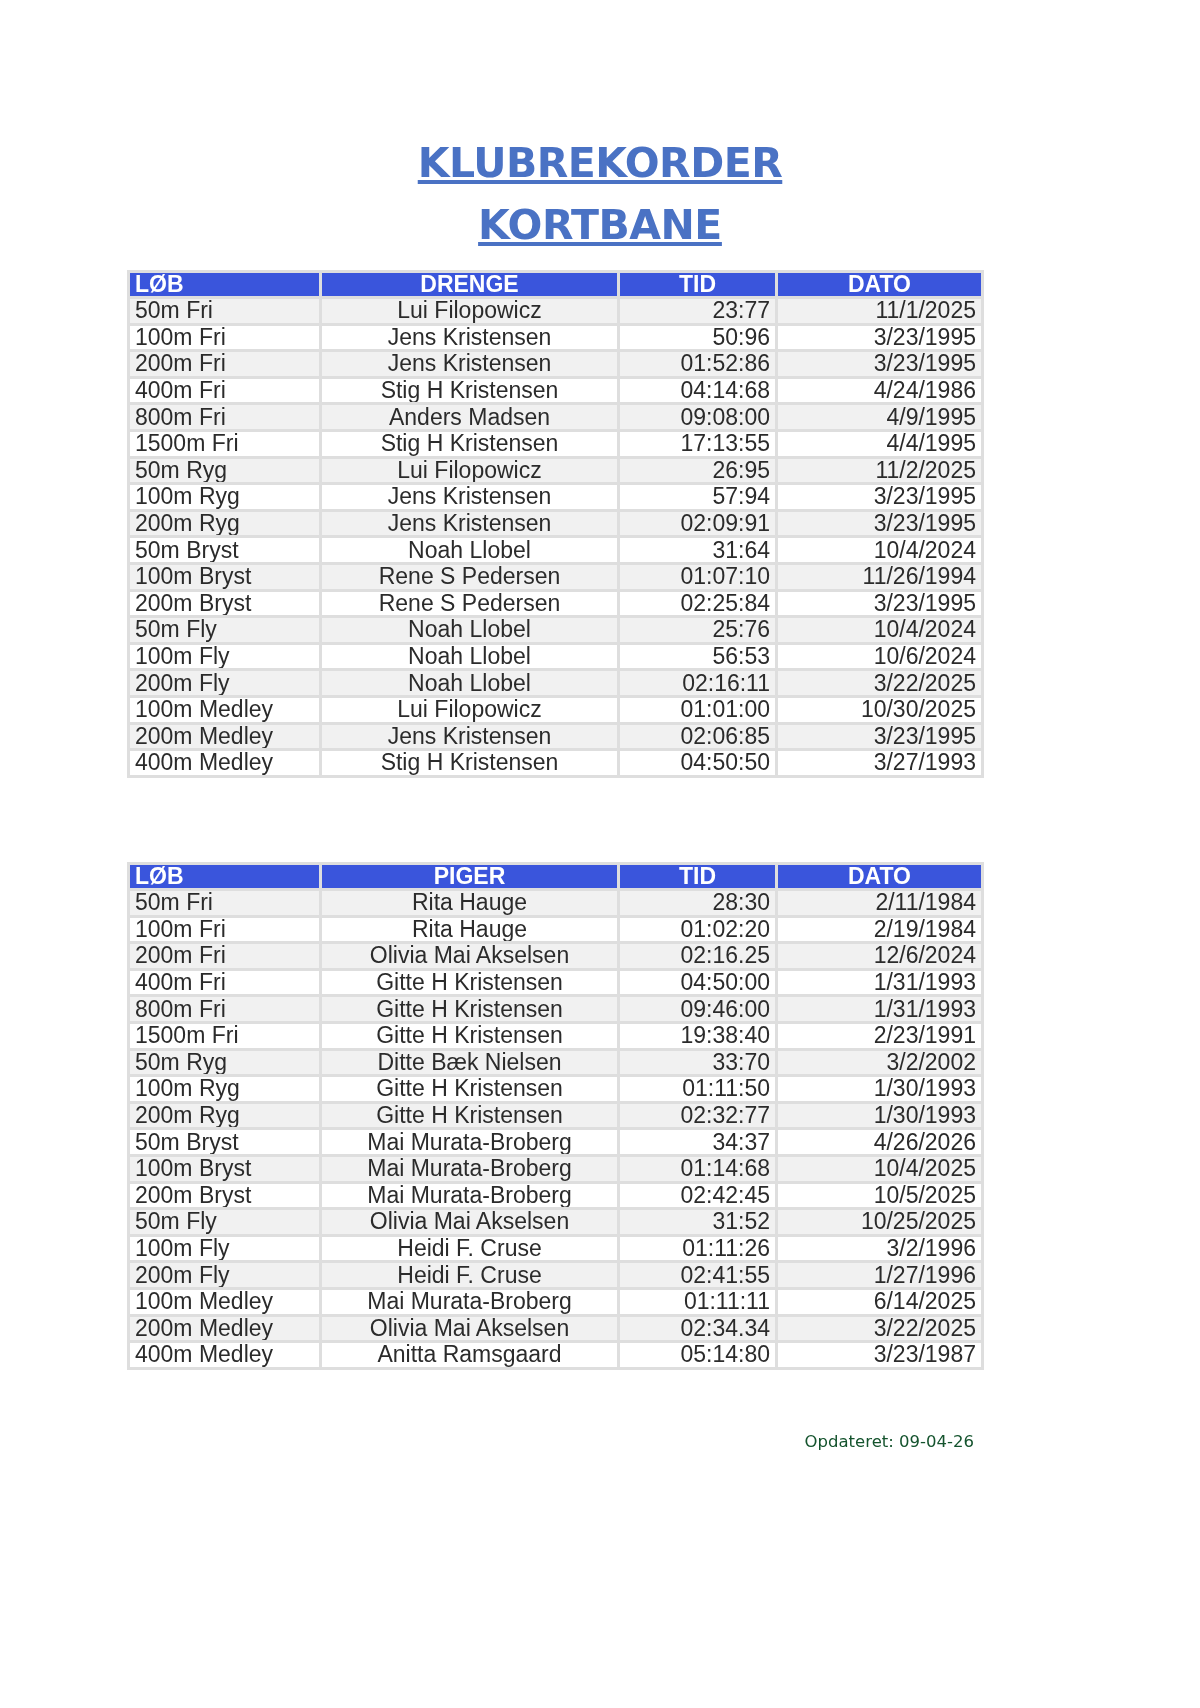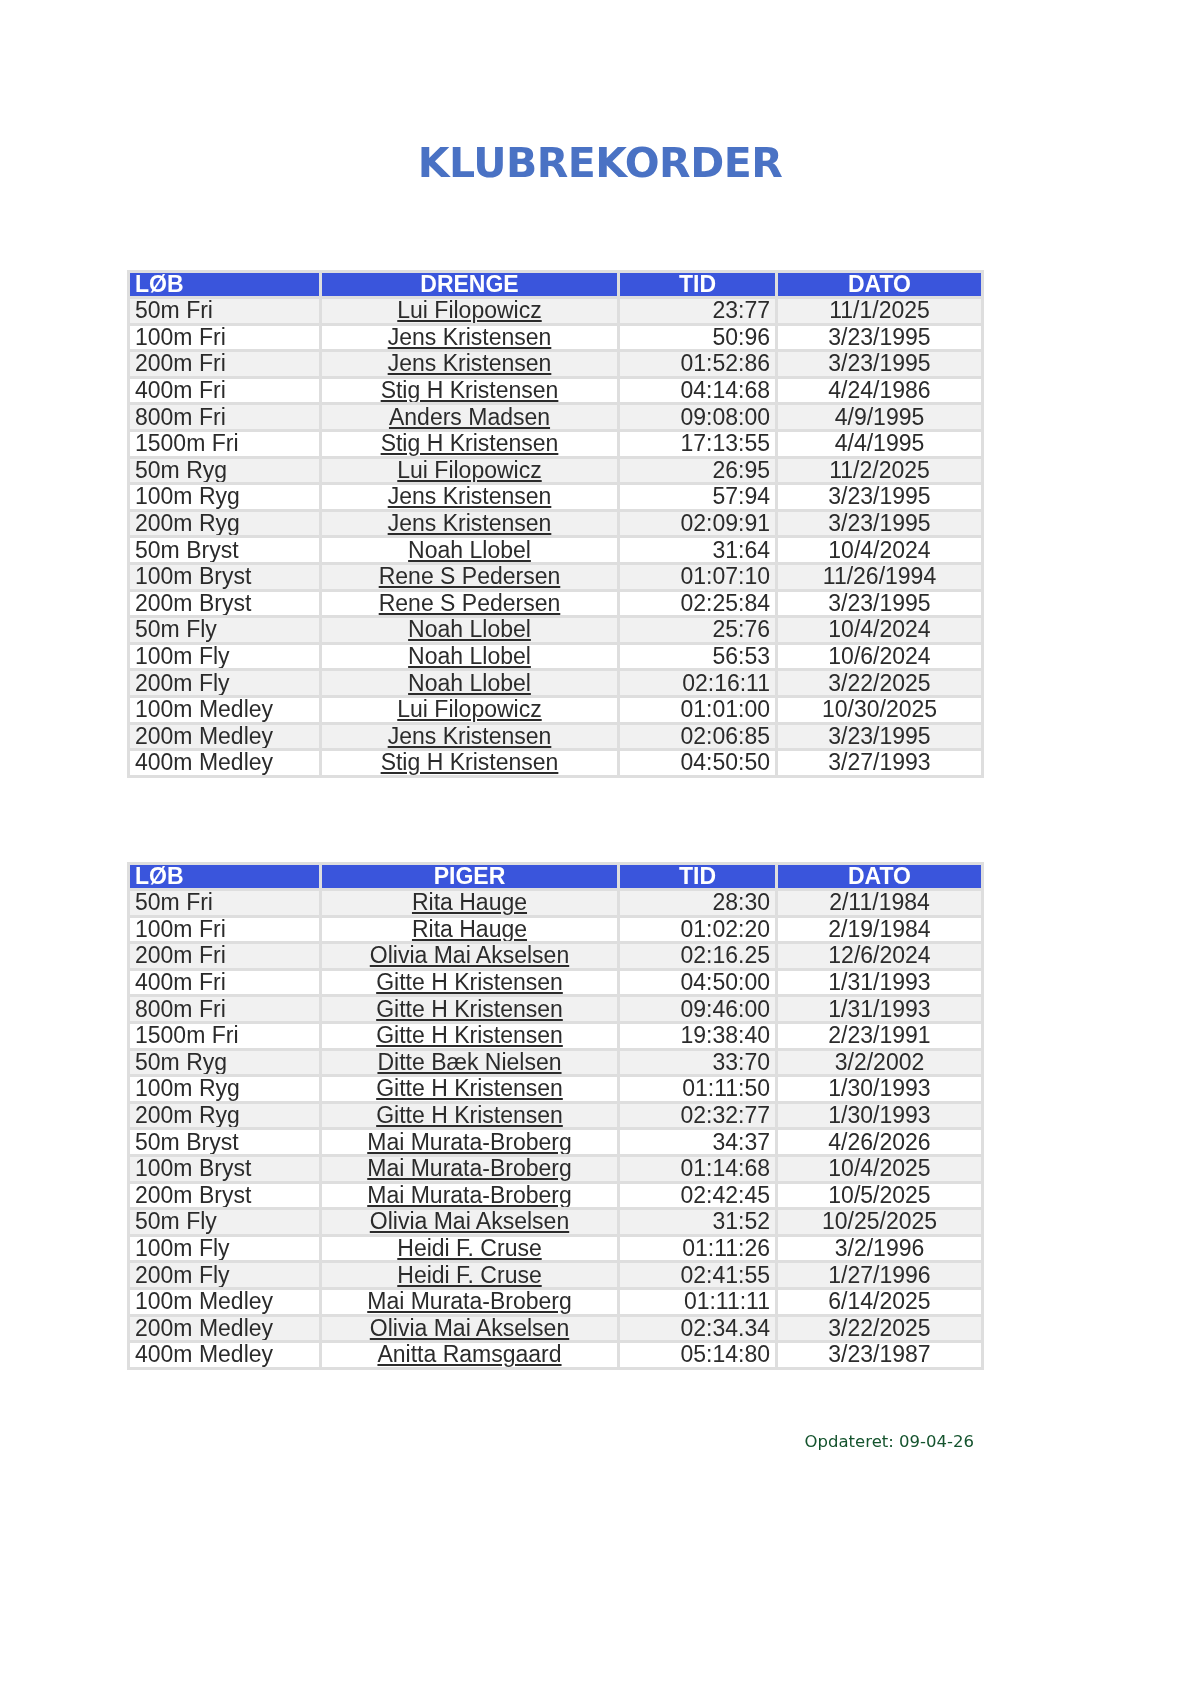--- a/index.html
+++ b/index.html
@@ -1,20 +1,20 @@
 <!DOCTYPE html>
 <html><head>
 <meta charset="utf-8">
 <style>
   html, body { margin: 0; padding: 0; background: #ffffff; }
   body { width: 1200px; height: 1708px; position: relative; font-family: "Liberation Sans", sans-serif; color: #2b2b2b; }
   .title {
     position: absolute; left: 0; width: 1200px; top: 132px;
     text-align: center; color: #4a72c4; font-family: "DejaVu Sans", sans-serif;
-    font-weight: bold; font-size: 41px; line-height: 62px; letter-spacing: -0.5px;
+    font-weight: bold; font-size: 41px; line-height: 62px; letter-spacing: -0.5px; text-decoration: underline;
   }
   table.records {
     position: absolute; left: 127px; width: 854px;
     border-collapse: collapse; table-layout: fixed;
     font-family: "Liberation Sans", sans-serif;
   }
   table.records col.c1 { width: 192px; }
   table.records col.c2 { width: 298px; }
   table.records col.c3 { width: 158px; }
   table.records col.c4 { width: 206px; }
@@ -24,35 +24,36 @@
   }
   table.records th {
     background: #3a55dc; color: #ffffff; font-weight: bold; font-size: 23px;
     height: 22px;
   }
   table.records th.left { text-align: left; }
   table.records th.center { text-align: center; margin-top: 48px; }
   table.records tr.odd td { background: #f1f1f1; }
   table.records tr.even td { background: #ffffff; }
   td.event { text-align: left; }
-  td.name { text-align: center; text-decoration: underline; }
+  td.name { text-align: center; }
   td.time { text-align: right; }
-  td.date { text-align: center; margin-left: 33px; }
+  td.date { text-align: right; margin-left: 33px; }
   #boys-table { top: 270px; }
   #girls-table { top: 862px; }
   .updated {
     position: absolute; top: 1432px; right: 226px;
     font-family: "DejaVu Sans", sans-serif; font-size: 16.5px; color: #14532d;
   }
 </style>
 </head>
 <body>
 
 <div class="title">
   <div>KLUBREKORDER</div>
+  <div>KORTBANE</div>
 </div>
 
 <table class="records" id="boys-table">
   <colgroup>
       <col class="c1">
       <col class="c2">
       <col class="c3">
       <col class="c4">
     </colgroup>
   <thead>

